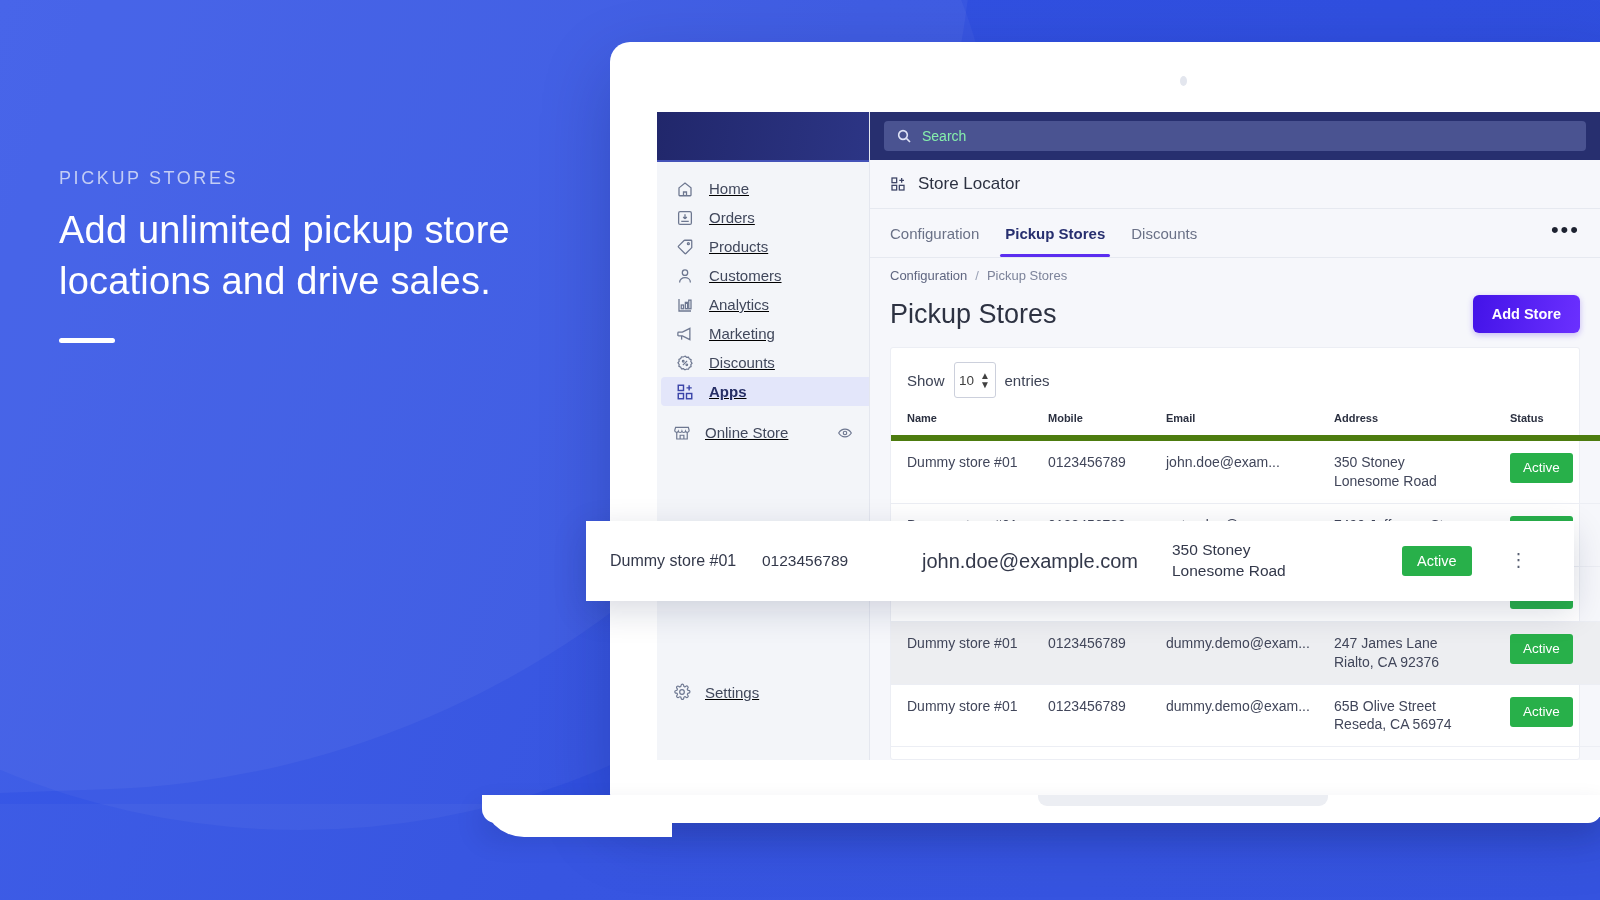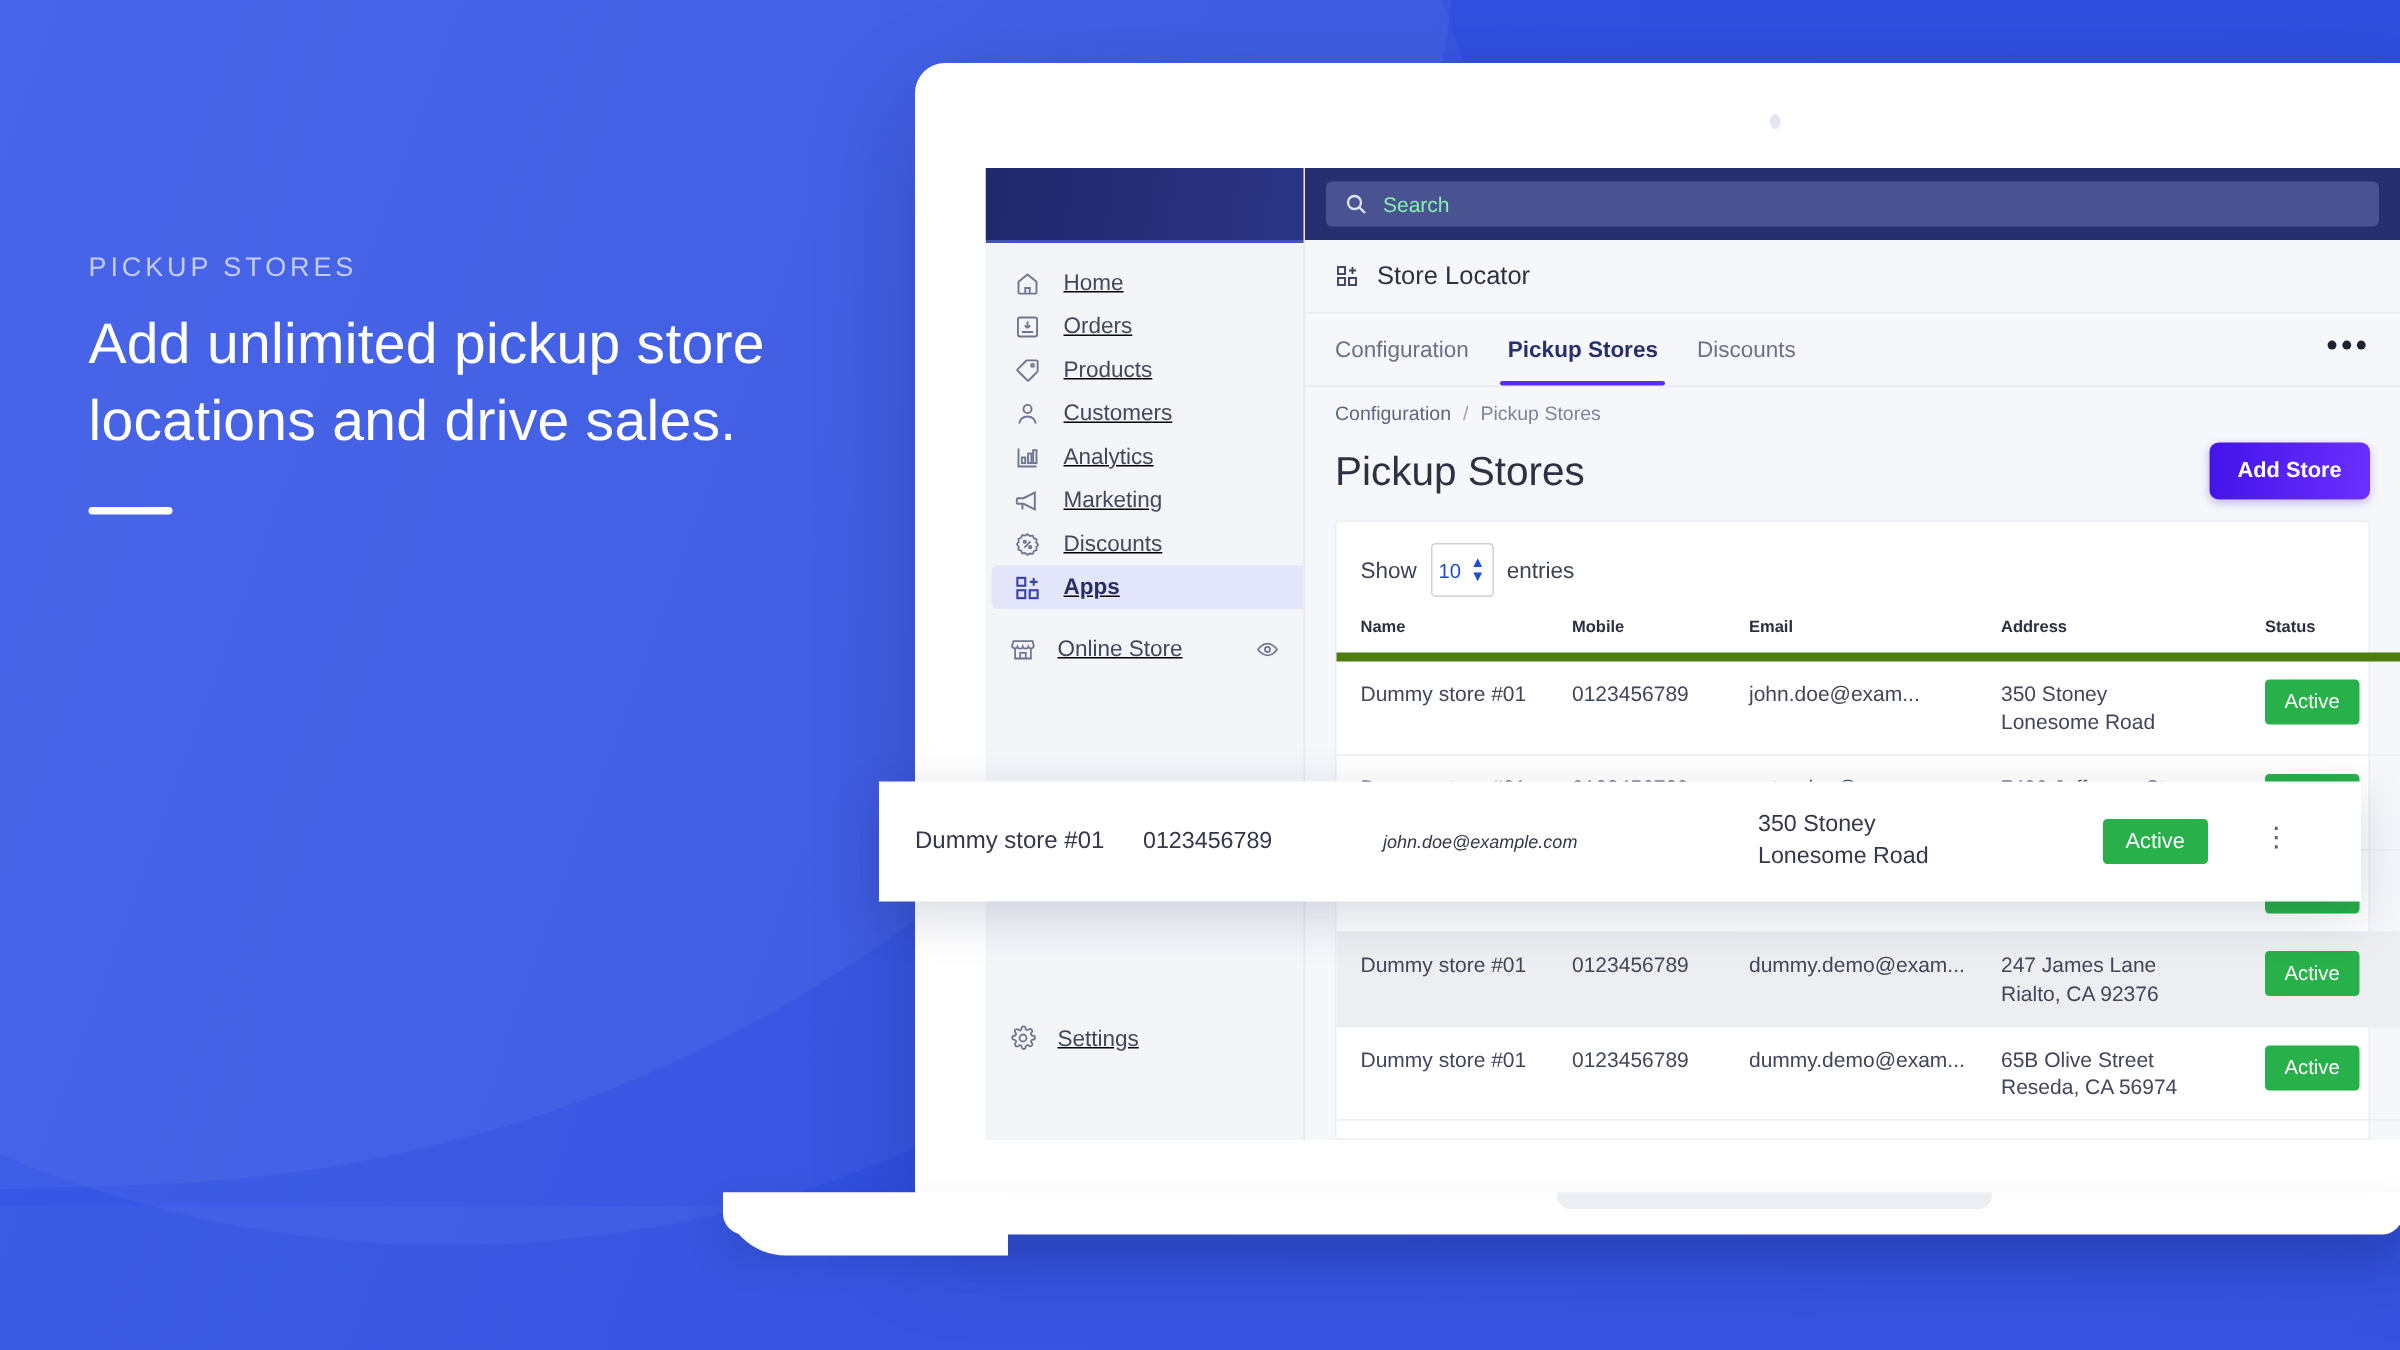--- a/index.html
+++ b/index.html
@@ -106,21 +106,21 @@
   .btn-add{background:linear-gradient(100deg,#4313e8 0%,#6b30ff 100%);
     color:#fff;border:none;border-radius:6px;padding:11px 19px;font-size:14.5px;font-weight:700;
     cursor:pointer;font-family:inherit;box-shadow:0 2px 6px rgba(67,19,232,.28);}
 
   
   .card{margin:0 20px;background:#ffffff;border:1px solid #eceef4;border-radius:3px;
     flex:1 1 auto;display:flex;flex-direction:column;min-height:0;}
   .table-tools{display:flex;align-items:center;justify-content:space-between;padding:14px 16px 10px 16px;}
   .show-grp{display:flex;align-items:center;gap:9px;font-size:15px;color:#3d4355;}
   .len-select{width:40px;height:34px;border:1px solid #ccd0dc;border-radius:3px;background:#fff;
-    display:flex;align-items:center;justify-content:center;gap:6px;font-size:13.5px;color:#1d4ed8;cursor:pointer;}
+    display:flex;align-items:center;justify-content:center;gap:6px;font-size:13.5px;color:#404040;cursor:pointer;}
   .len-select .arrows{font-size:10px;line-height:9px;display:flex;flex-direction:column;}
   .search-grp{display:flex;align-items:center;gap:9px;font-size:15px;color:#3d4355;}
   .search-box{width:170px;height:31px;border:1px solid #6d7383;border-radius:2px;background:#fff;}
 
   table{border-collapse:collapse;width:100%;table-layout:fixed;}
   th{text-align:left;font-size:11px;color:#2b3040;font-weight:700;padding:4px 8px 11px 8px;
     border-bottom:6px solid #4d7c0f;}
   td{font-size:14px;color:#41465a;padding:12px 8px;border-bottom:1px solid #eceef4;vertical-align:top;line-height:1.35;}
   tr.hl td{background:#edeef1;}
   .col-name{width:125px;padding-left:16px !important;}
@@ -131,21 +131,21 @@
   .badge{display:inline-block;background:#28b04a;color:#fff;font-size:13.5px;
     padding:6px 13px;border-radius:3px;}
   .truncate{overflow:hidden;text-overflow:ellipsis;white-space:nowrap;}
 
   
   .callout{position:absolute;left:586px;top:521px;width:940px;height:80px;background:#ffffff;
     box-shadow:0 10px 34px rgba(15,25,70,.16);display:flex;align-items:center;
     padding:0 24px 0 24px;z-index:40;}
   .co-name{width:152px;font-size:16px;color:#33384a;}
   .co-mobile{width:160px;font-size:15.5px;color:#33384a;}
-  .co-email{width:250px;font-size:12px;color:#33384a;font-style:italic;}
+  .co-email{width:250px;font-size:20px;color:#33384a;}
   .co-address{width:230px;font-size:15.5px;color:#33384a;line-height:1.35;}
   .co-status{width:110px;}
   .co-badge{display:inline-block;background:#28b04a;color:#fff;font-size:14.5px;padding:7px 15px;border-radius:3px;}
   .co-kebab{color:#585f72;font-size:18px;line-height:12px;
     writing-mode:vertical-rl;text-orientation:upright;}
 </style>
 </head>
 <body>
 
 <div class="bg">

